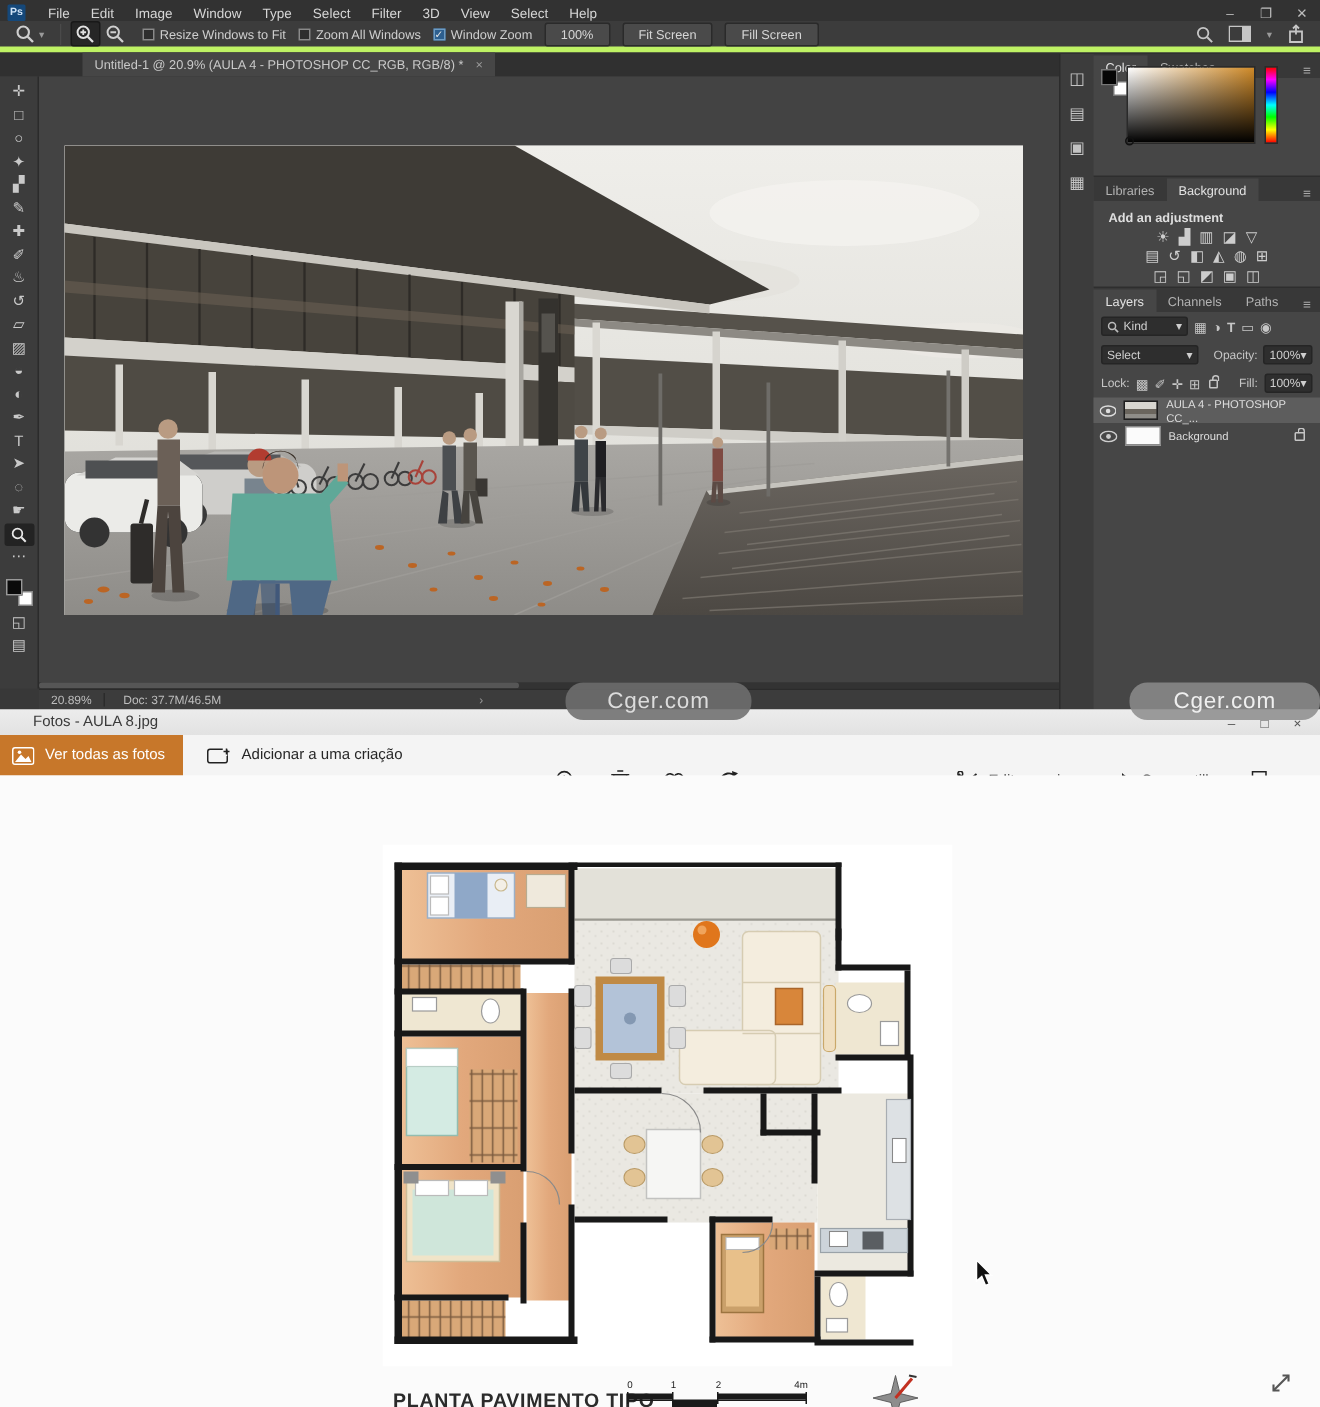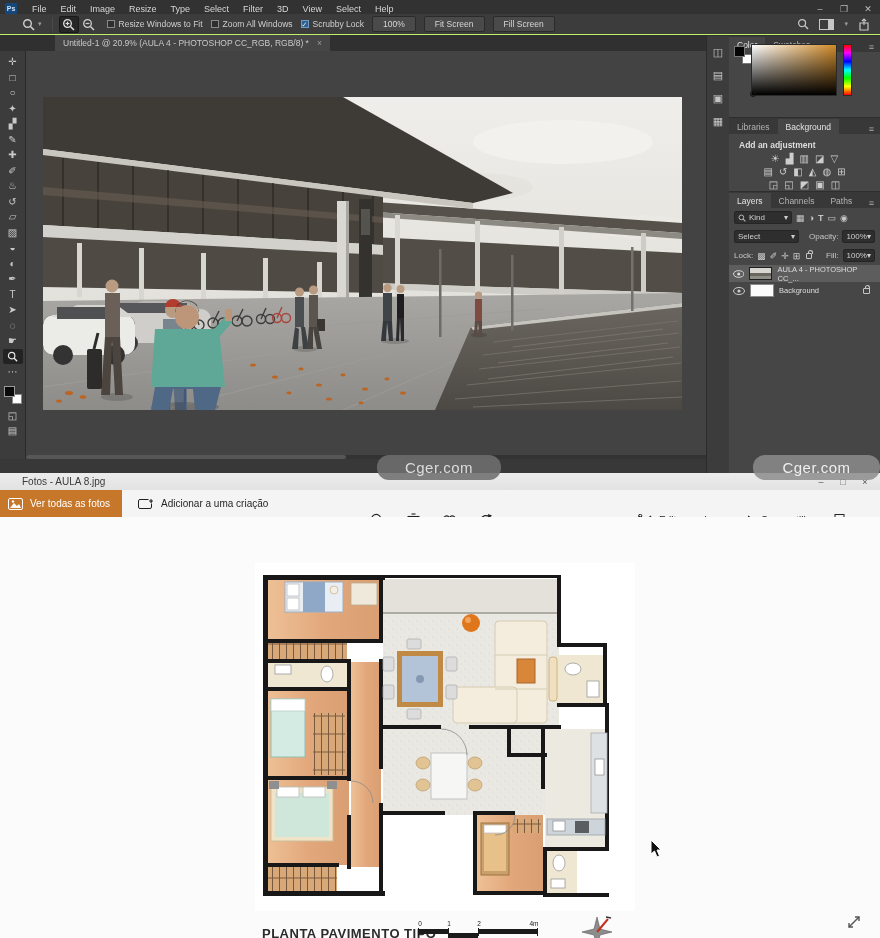--- a/index.html
+++ b/index.html
@@ -8,21 +8,21 @@
   
   #ps { position:absolute; left:0; top:0; width:880px; height:473px; background:#383838; }
   #ps-menubar { position:absolute; left:0; top:0; width:880px; height:14px; background:#323232;
     display:flex; align-items:flex-end; font-size:9px; color:#d6d6d6; }
   #ps-logo { width:12px; height:11px; background:#15487a; color:#cfe2f5; font-size:7px; font-weight:bold;
     display:flex; align-items:center; justify-content:center; margin:0 8px 0 5px; border-radius:1px; }
   .menu-item { padding:0 7px; cursor:default; }
   .win-ctrls { margin-left:auto; display:flex; color:#bdbdbd; font-size:9px; }
   .win-ctrls span { width:24px; text-align:center; }
   #ps-options { position:absolute; left:0; top:14px; width:880px; height:21px; background:#3c3c3c;
-    border-bottom:1px solid #bef264; display:flex; align-items:center; font-size:8.5px; color:#cfcfcf;padding-left:12px; }
+    border-bottom:4px solid #bef264; display:flex; align-items:center; font-size:8.5px; color:#cfcfcf; }
   .opt-sep { width:1px; height:14px; background:#2c2c2c; margin:0 6px; border-right:1px solid #4a4a4a; }
   .tool-btn { display:flex; align-items:center; justify-content:center; width:20px; height:17px; border-radius:2px; }
   .tool-btn.active { background:#262626; border:1px solid #191919; }
   .chk { width:8px; height:8px; border:1px solid #8a8a8a; background:#2e2e2e; margin:0 4px 0 8px;
     font-size:7px; line-height:7px; color:#e6e6e6; text-align:center; }
   .opt-btn { background:#4a4a4a; border:1px solid #2a2a2a; border-radius:2px; padding:2px 10px; margin-left:8px;
     color:#d6d6d6; font-size:8.5px; }
   .opt-right { margin-left:auto; display:flex; align-items:center; gap:10px; padding-right:10px; color:#c6c6c6; }
   #ps-tabrow { position:absolute; left:0; top:35px; width:880px; height:16px; background:#303030; }
   #ps-tab { position:absolute; left:55px; top:0; height:16px; background:#464646; color:#c9c9c9;
@@ -106,21 +106,21 @@
 </head>
 <body>
 
 <div id="ps">
 
   <div id="ps-menubar">
     <span id="ps-logo">Ps</span>
     <span class="menu-item">File</span>
     <span class="menu-item">Edit</span>
     <span class="menu-item">Image</span>
-    <span class="menu-item">Resize</span>
+    <span class="menu-item">Window</span>
     <span class="menu-item">Type</span>
     <span class="menu-item">Select</span>
     <span class="menu-item">Filter</span>
     <span class="menu-item">3D</span>
     <span class="menu-item">View</span>
     <span class="menu-item">Select</span>
     <span class="menu-item">Help</span>
     <span class="win-ctrls">
       <span>–</span>
       <span>❐</span>
@@ -150,21 +150,21 @@
           <circle cx="5.5" cy="5.5" r="3.8" fill="none" stroke="#cfcfcf" stroke-width="1.3"></circle>
           <line x1="3.6" y1="5.5" x2="7.4" y2="5.5" stroke="#cfcfcf" stroke-width="1.2"></line>
           <line x1="8.5" y1="8.5" x2="12" y2="12" stroke="#cfcfcf" stroke-width="1.5"></line>
         </svg>
     </span>
     <span class="chk"></span>
     <span>Resize Windows to Fit</span>
     <span class="chk"></span>
     <span>Zoom All Windows</span>
     <span class="chk" style="background:#2d5f8f;border-color:#6d9cc4">✓</span>
-    <span>Scrubby Lock</span>
+    <span>Window Zoom</span>
     <span class="opt-btn">100%</span>
     <span class="opt-btn">Fit Screen</span>
     <span class="opt-btn">Fill Screen</span>
     <span class="opt-right">
       <svg width="12" height="12" viewBox="0 0 13 13">
           <circle cx="5.5" cy="5.5" r="3.8" fill="none" stroke="#c6c6c6" stroke-width="1.3"></circle>
           <line x1="8.5" y1="8.5" x2="12" y2="12" stroke="#c6c6c6" stroke-width="1.5"></line>
         </svg>
       <svg width="15" height="11" viewBox="0 0 15 11">
           <rect x="0.5" y="0.5" width="14" height="10" fill="none" stroke="#c6c6c6"></rect>
@@ -422,20 +422,25 @@
         <ellipse cx="40" cy="300" rx="3.4" ry="1.8"></ellipse>
           <ellipse cx="16" cy="304" rx="3" ry="1.6"></ellipse>
       </g>
     </svg>
   </div>
 
   <div id="ps-scroll">
       <div></div>
     </div>
 
+  <div id="ps-status">
+    <span class="zoomv">20.89%</span>
+    <span class="docv">Doc: 37.7M/46.5M</span>
+    <span style="margin-left:160px;color:#9a9a9a">›</span>
+  </div>
 
   <div id="ps-dock">
     <span>◫</span>
     <span>▤</span>
     <span>▣</span>
     <span>▦</span>
   </div>
 
   <div id="ps-panels">
 

